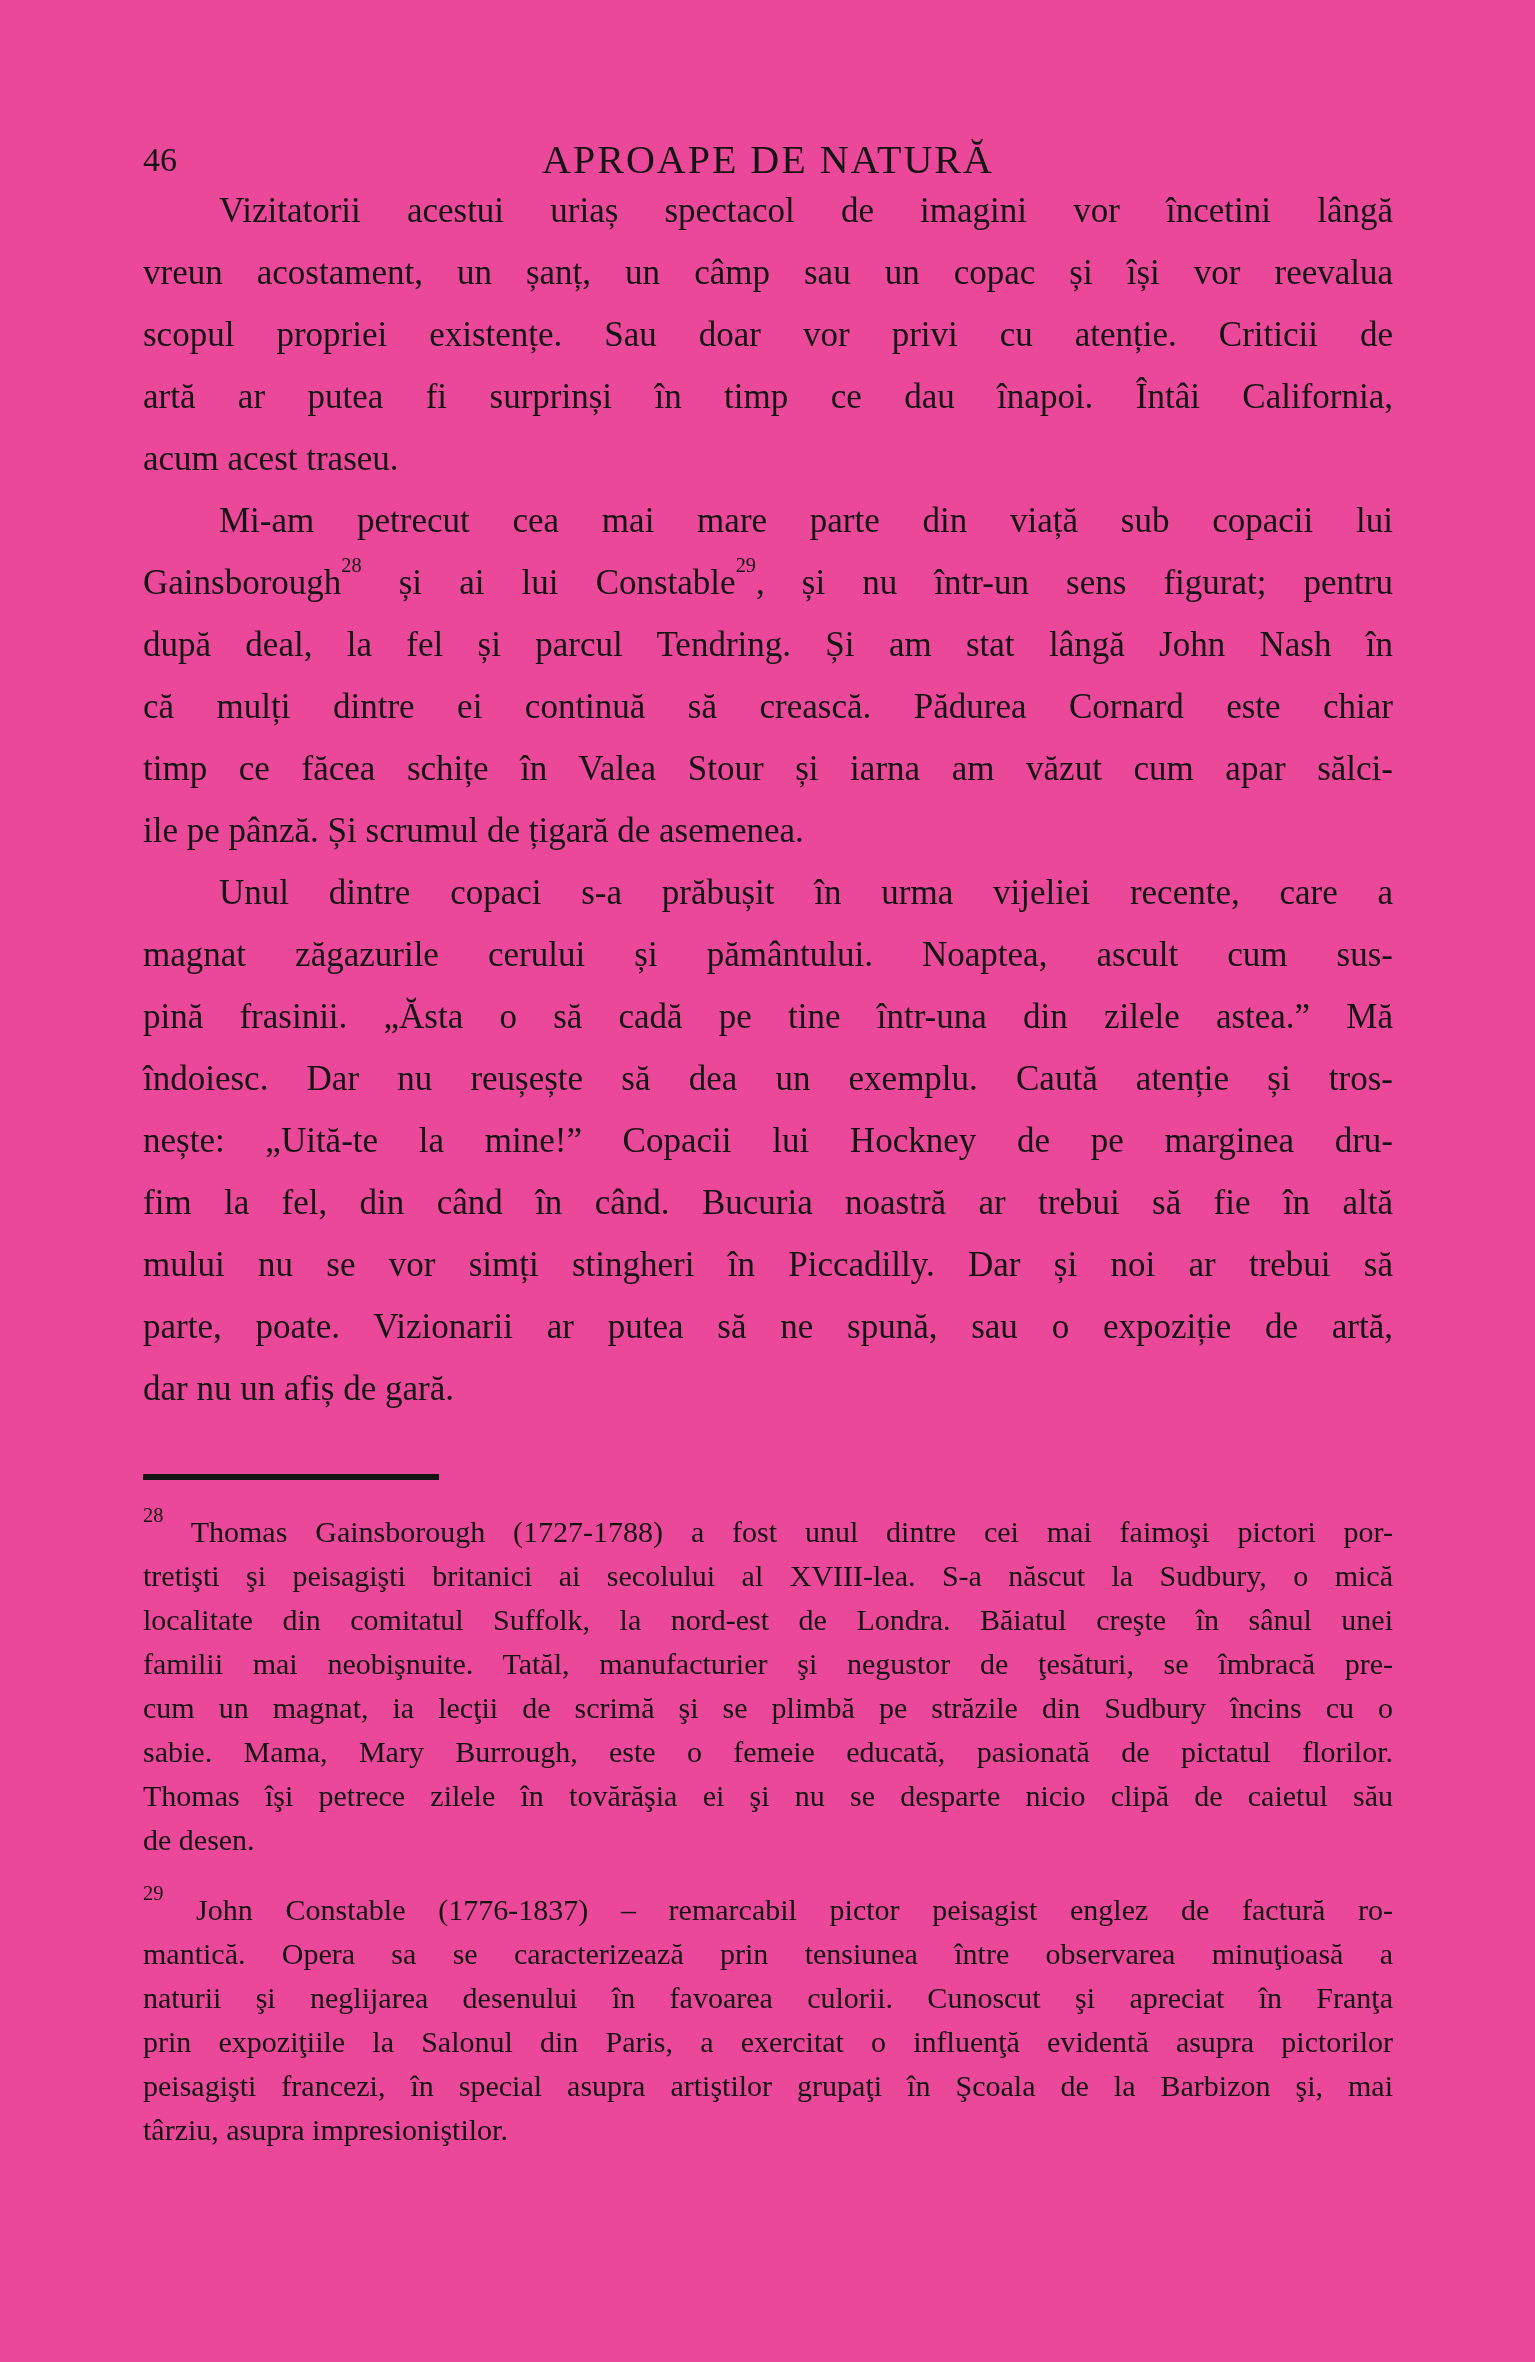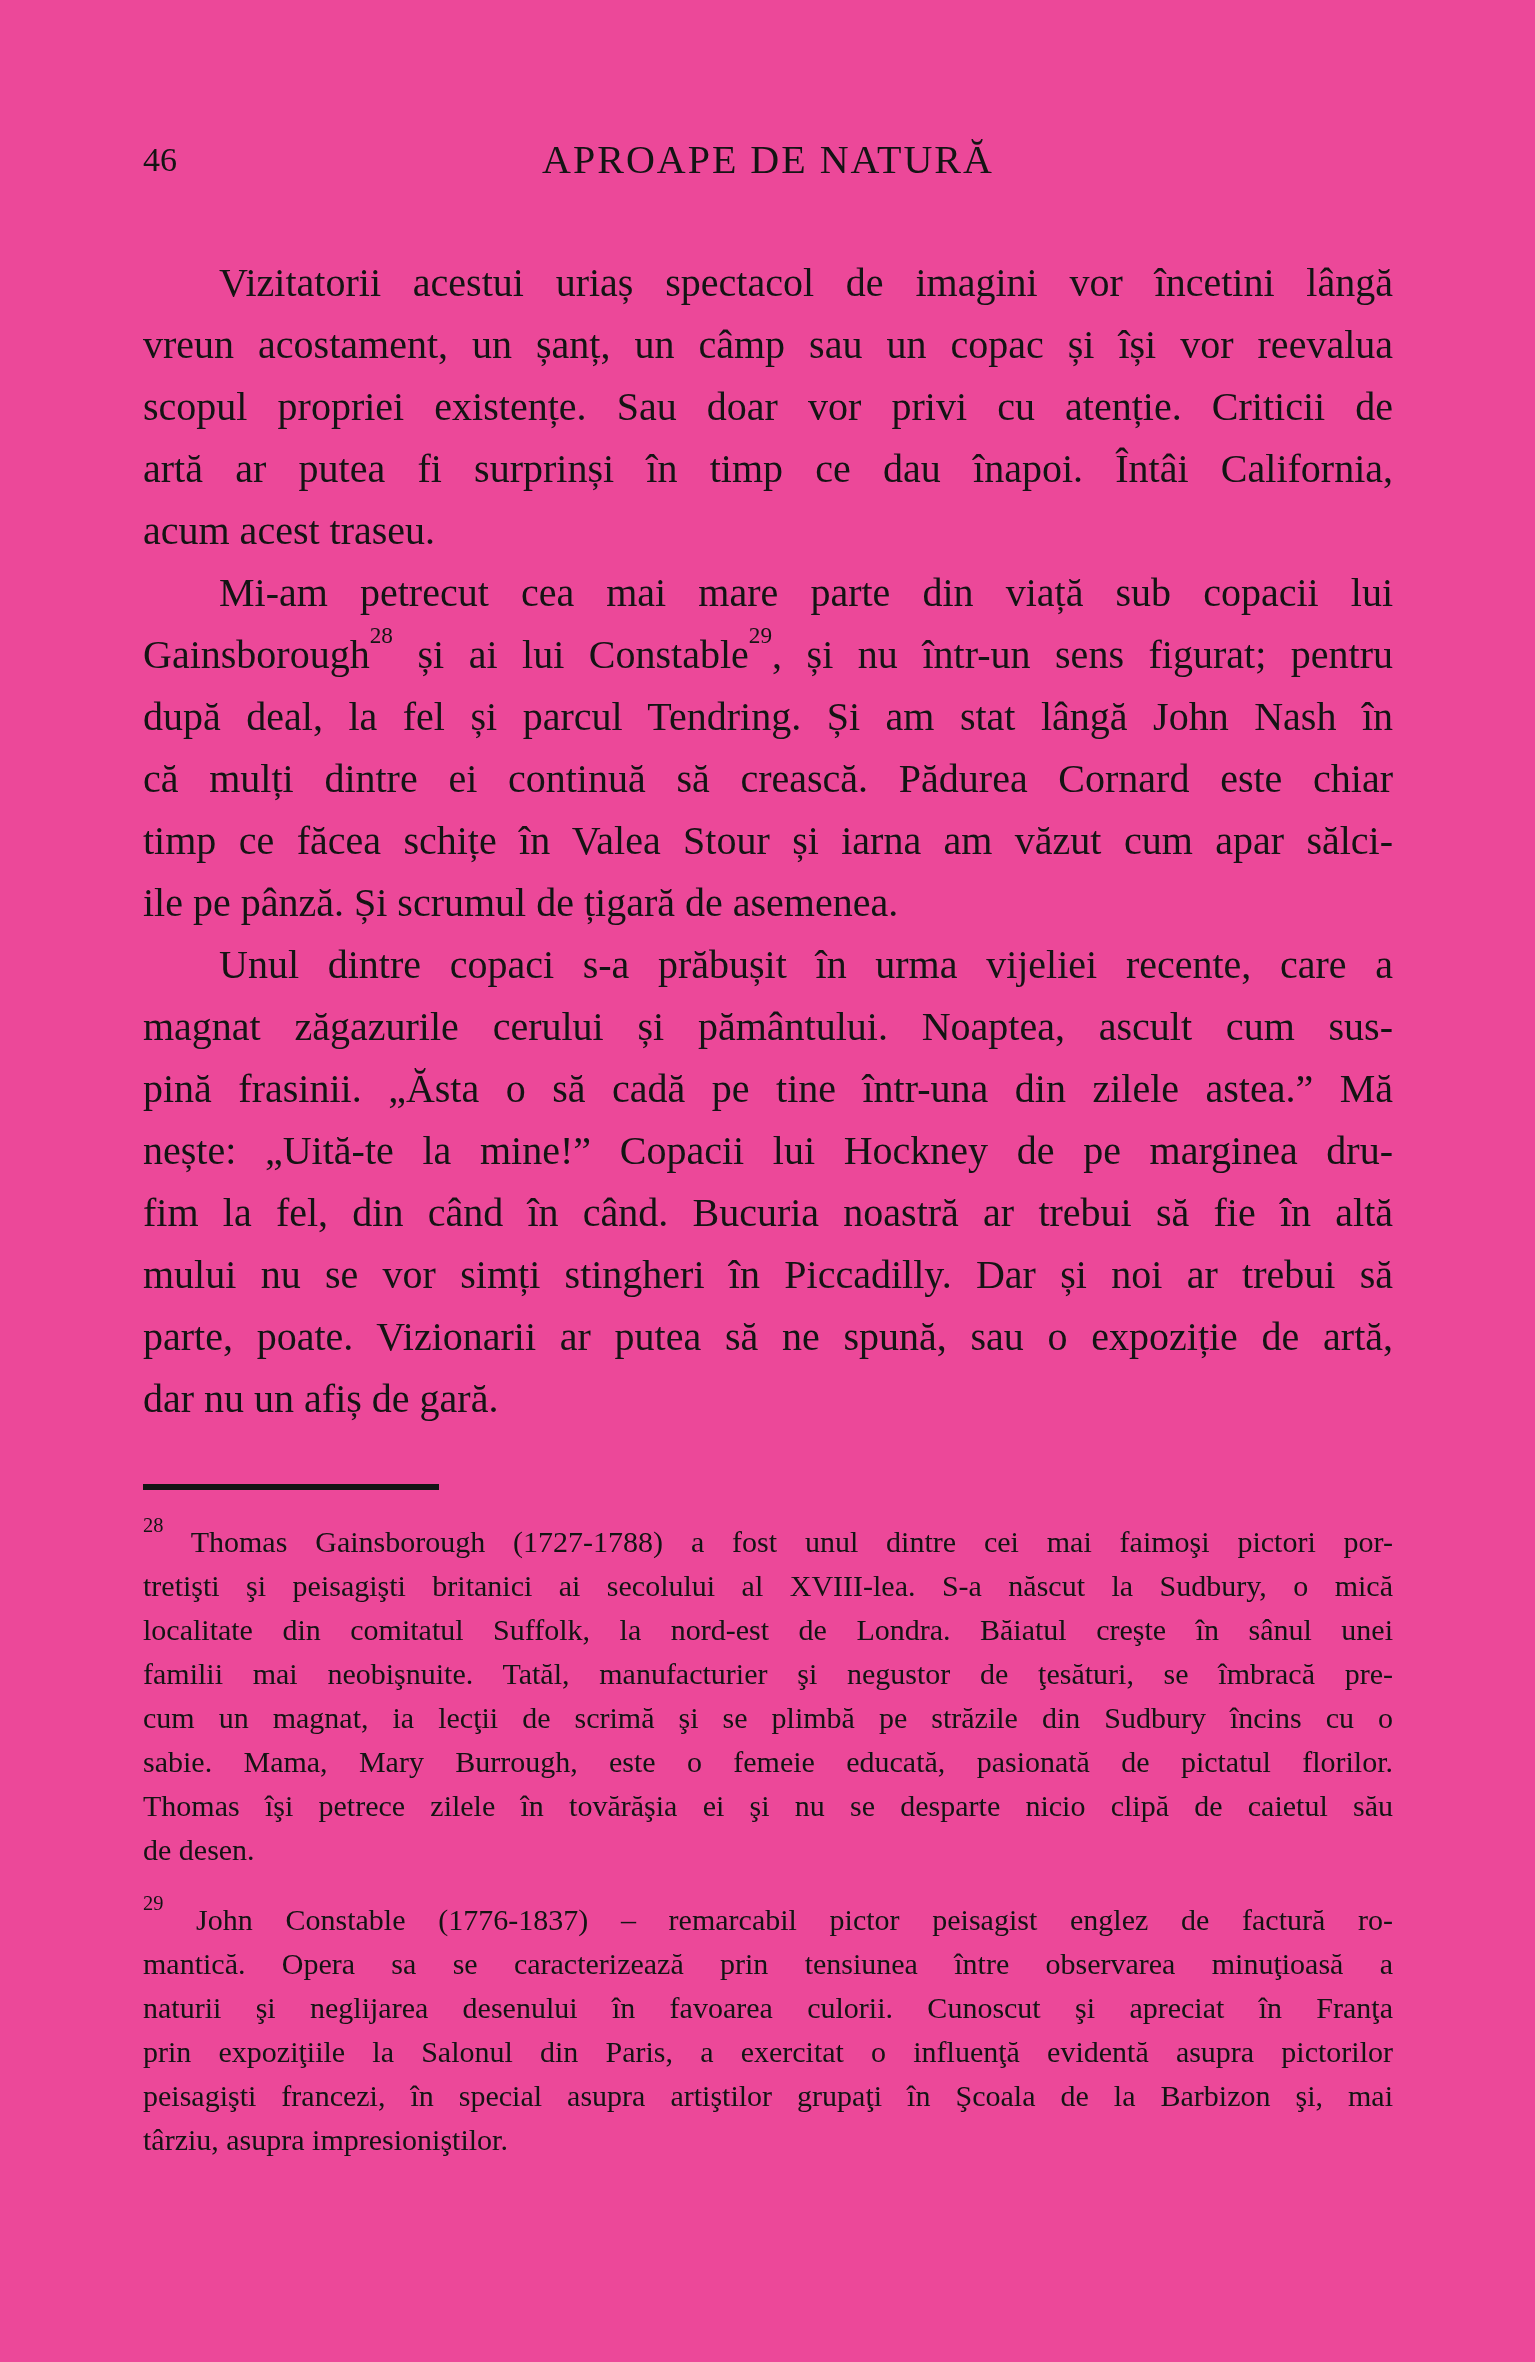--- a/index.html
+++ b/index.html
@@ -23,21 +23,21 @@
   .page-number {
     position: absolute; left: 0; top: 2px;
     font-size: 34px; line-height: 36px;
   }
   .page-title {
     display: block; text-align: center;
     font-size: 40px; line-height: 40px;
     letter-spacing: 2px;
   }
   
-  .body-text { margin-top: 72px; font-size: 40px; line-height: 62px; }
+  .body-text { font-size: 35px; line-height: 62px; }
   .line { text-align: justify; text-align-last: justify; white-space: normal; }
   .line.first { padding-left: 76px; }
   .line.last { text-align-last: left; }
   sup.ref {
     font-size: 0.58em; line-height: 0;
     position: relative; top: -0.48em;
   }
   
   .footnotes { margin-top: 54px; }
   .footnote-rule { width: 296px; height: 6px; background: #141414; margin-bottom: 30px; }
@@ -77,20 +77,21 @@
         <div class="line">după deal, la fel și parcul Tendring. Și am stat lângă John Nash în</div>
         <div class="line">că mulți dintre ei continuă să crească. Pădurea Cornard este chiar</div>
         <div class="line">timp ce făcea schițe în Valea Stour și iarna am văzut cum apar sălci-</div>
         <div class="line last">ile pe pânză. Și scrumul de țigară de asemenea.</div>
       </div>
 
       <div class="paragraph">
         <div class="line first">Unul dintre copaci s-a prăbușit în urma vijeliei recente, care a</div>
         <div class="line">magnat zăgazurile cerului și pământului. Noaptea, ascult cum sus-</div>
         <div class="line">pină frasinii. „Ăsta o să cadă pe tine într-una din zilele astea.” Mă</div>
+        <div class="line">îndoiesc. Dar nu reușește să dea un exemplu. Caută atenție și tros-</div>
         <div class="line">nește: „Uită-te la mine!” Copacii lui Hockney de pe marginea dru-</div>
         <div class="line">fim la fel, din când în când. Bucuria noastră ar trebui să fie în altă</div>
         <div class="line">mului nu se vor simți stingheri în Piccadilly. Dar și noi ar trebui să</div>
         <div class="line">parte, poate. Vizionarii ar putea să ne spună, sau o expoziție de artă,</div>
         <div class="line last">dar nu un afiș de gară.</div>
       </div>
 
     </main>
 
     <footer class="footnotes">

